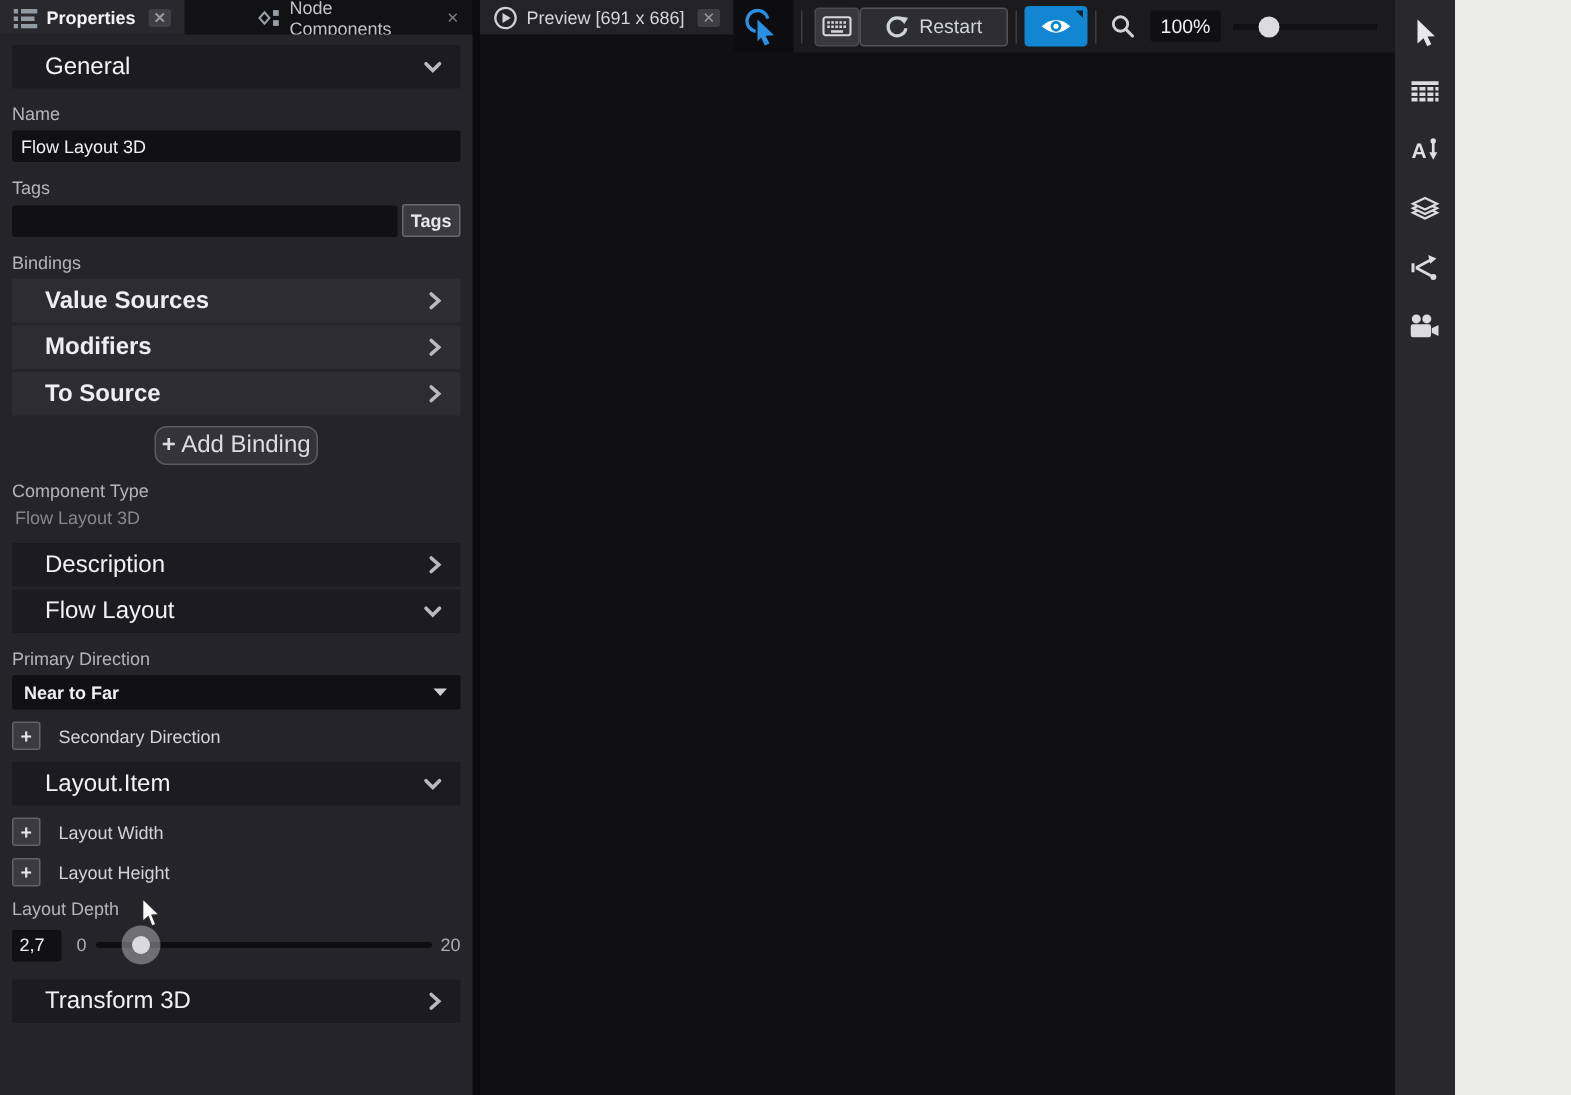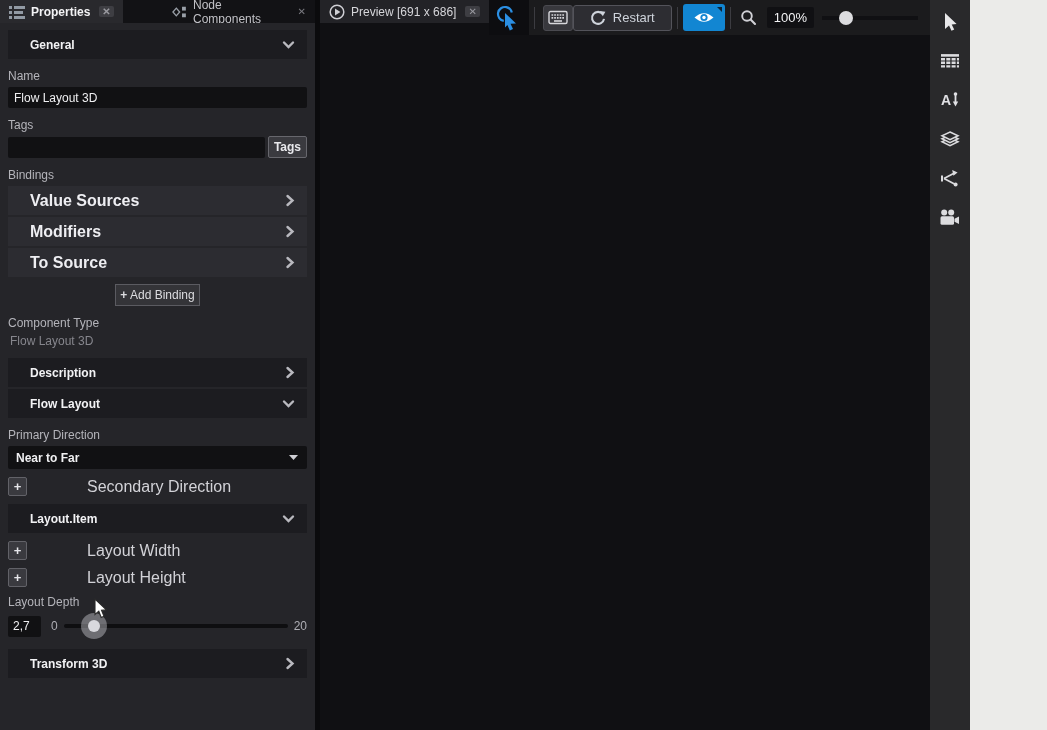--- a/index.html
+++ b/index.html
@@ -11,47 +11,47 @@
   .left-region { width:315px; display:flex; flex-direction:column; }
   .tabbar { height:23px; background:#121215; display:flex; align-items:stretch; flex:0 0 auto;gap:40px; }
   .tab { display:flex; align-items:center; gap:6px; padding:0 9px; font-size:12px; color:#c2c2c7; }
   .tab.active { background:#29292d; color:#f3f3f5; font-weight:bold; }
   .tab .close { font-size:10px; color:#7a7a80; margin-left:3px; }
   .tab.active .close { background:#3e3e43; border-radius:2px; padding:0 3px; color:#9a9aa0; }
   .panel { flex:1; background:#252529; padding:7px 8px 0 8px; overflow:hidden; position:relative; }
 
   .sec-head { height:29px; background:#1c1c20; display:flex; align-items:center;
               padding:0 12px 0 22px; margin-bottom:2px; }
-  .sec-head .t { font-size:12px; font-weight:bold; color:#f2f2f4; }
+  .sec-head .t { font-size:16px; font-weight:normal; color:#f2f2f4; }
   .sec-head svg { margin-left:auto; }
 
   .lbl { font-size:12px; color:#b4b4ba; margin:10px 0 4px 0; }
   .tin { width:100%; height:21px; background:#111113; border:0; border-radius:2px;
          color:#f0f0f2; font-size:12px; padding:0 6px; font-family:"Liberation Sans",sans-serif; }
   .tags-row { display:flex; gap:3px; align-items:center; }
   .small-btn { height:22px; background:#3a3a3f; border:1px solid #67676d; border-radius:2px;
                color:#e8e8ec; font-size:12px; font-weight:bold; padding:0 5px;
                font-family:"Liberation Sans",sans-serif; }
   .bind-row { height:29px; background:#2c2c31; display:flex; align-items:center;
               padding:0 12px 0 22px; margin-bottom:2px; }
   .bind-row .t { font-size:16px; font-weight:bold; color:#eeeef2; }
   .bind-row svg { margin-left:auto; }
   .add-row { display:flex; justify-content:center; margin:7px 0 2px 0; }
-  .add-btn { background:#343438; border:1px solid #5b5b61; border-radius:0; color:#dcdce0;
-             font-size:12px; padding:3px 4px; font-family:"Liberation Sans",sans-serif; }
+  .add-btn { background:#343438; border:1px solid #5b5b61; border-radius:8px; color:#dcdce0;
+             font-size:16px; padding:3px 4px; font-family:"Liberation Sans",sans-serif; }
   .ctype-val { font-size:12px; color:#86868d; margin:2px 0 10px 2px; }
   .dropdown { height:23px; background:#111113; border-radius:2px; display:flex; align-items:center;
               padding:0 8px; margin-bottom:2px; }
   .dropdown .t { font-size:12px; font-weight:bold; color:#f0f0f2; }
   .dropdown svg { margin-left:auto; }
   .plus-row { display:flex; align-items:center; gap:12px; margin:8px 0 8px 0; }
   .plus-btn { width:19px; height:19px; background:#3a3a3f; border:1px solid #626268; border-radius:2px;
               color:#e6e6ea; font-size:13px; font-weight:bold; line-height:16px; text-align:center;
               font-family:"Liberation Sans",sans-serif; }
-  .plus-row .t { font-size:16px; color:#d2d2d7;margin-left:48px; }
+  .plus-row .t { font-size:12px; color:#d2d2d7; }
 
   .depth-row { display:flex; align-items:center; margin:4px 0 10px 0; height:26px; }
   .depth-in { width:33px; height:21px; background:#111113; border:0; border-radius:2px;
               color:#f0f0f2; font-size:12px; padding:0 5px; font-family:"Liberation Sans",sans-serif; }
   .depth-row .minmax { font-size:12px; color:#aeaeb4; }
   .depth-row .min { margin:0 6px 0 10px; }
   .depth-row .max { margin-left:6px; }
   .slider-zone { flex:1; position:relative; height:26px; }
   .slider-zone .track { position:absolute; left:0; right:0; top:11px; height:4px;
                         background:#0e0e10; border-radius:2px; }

